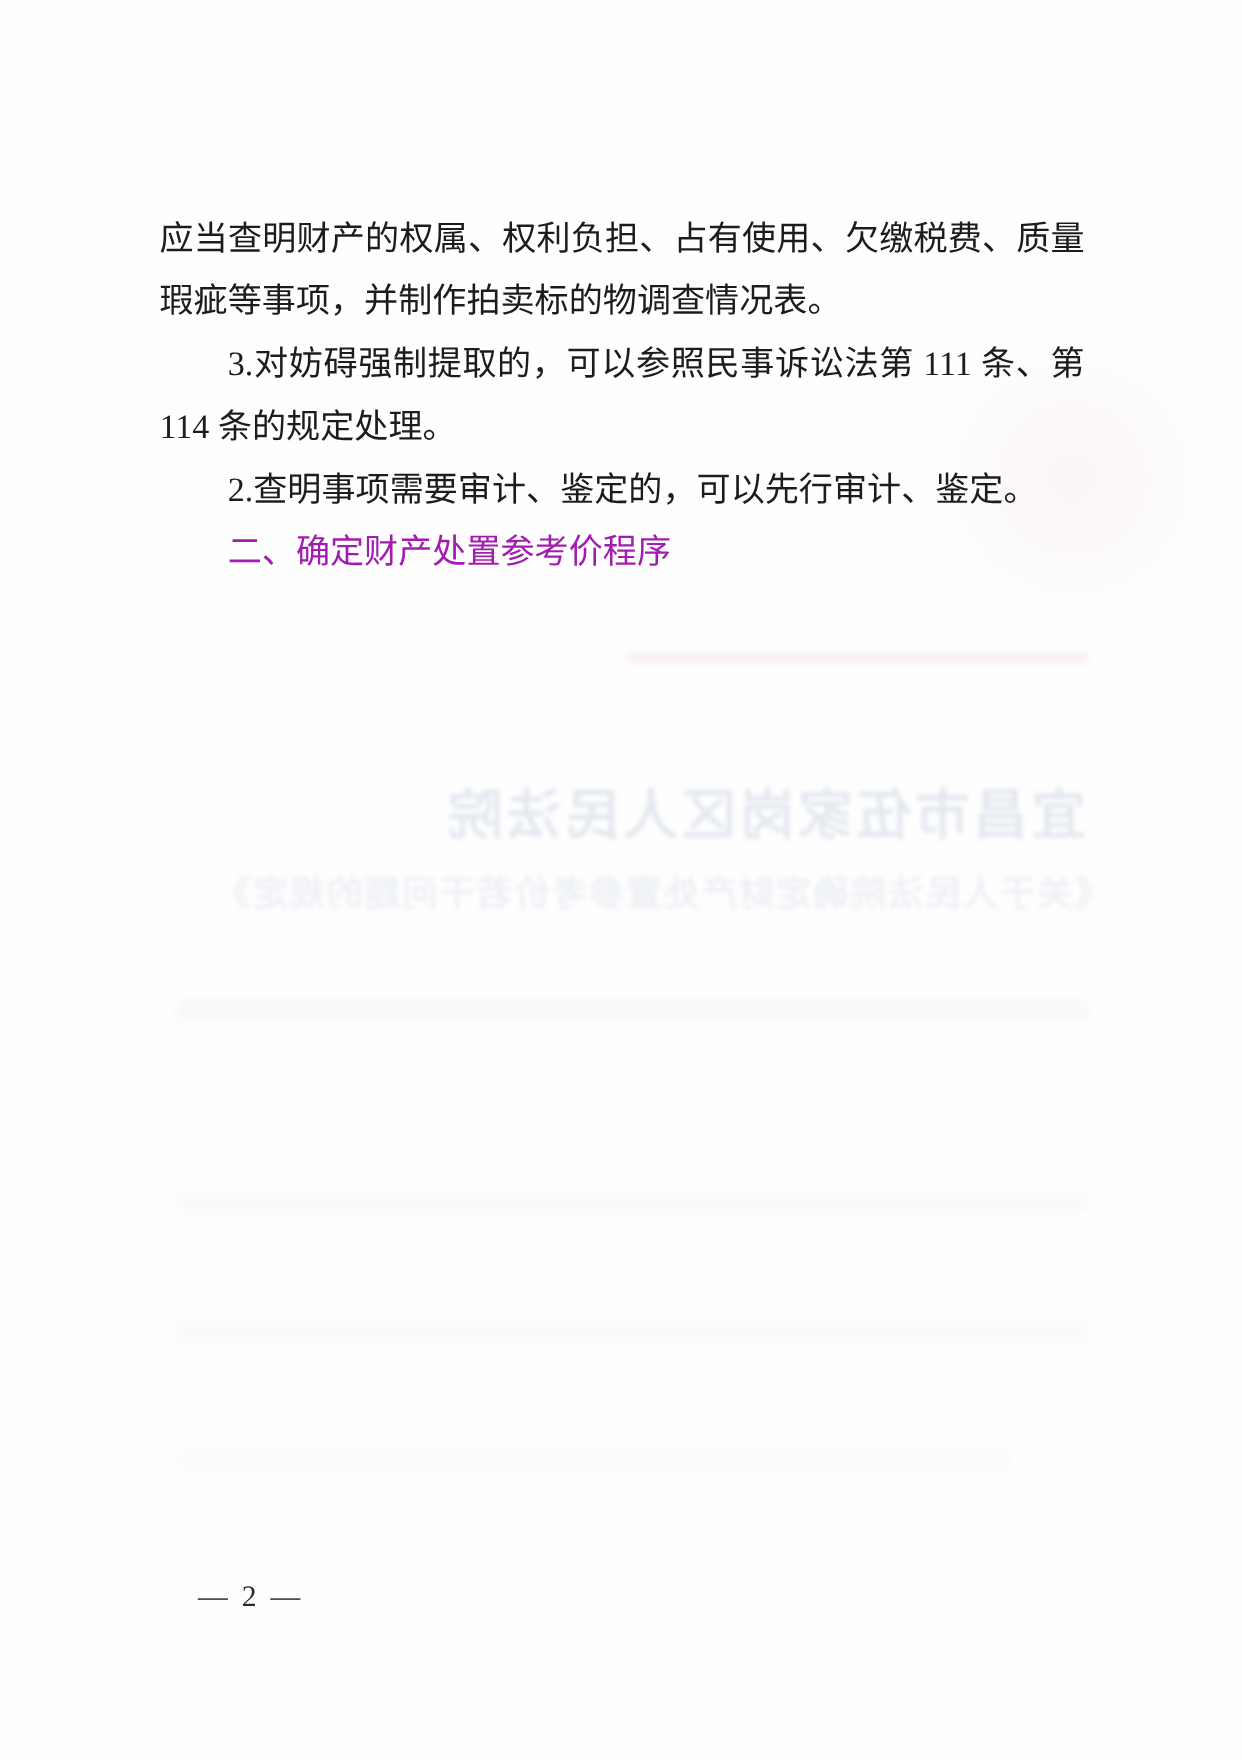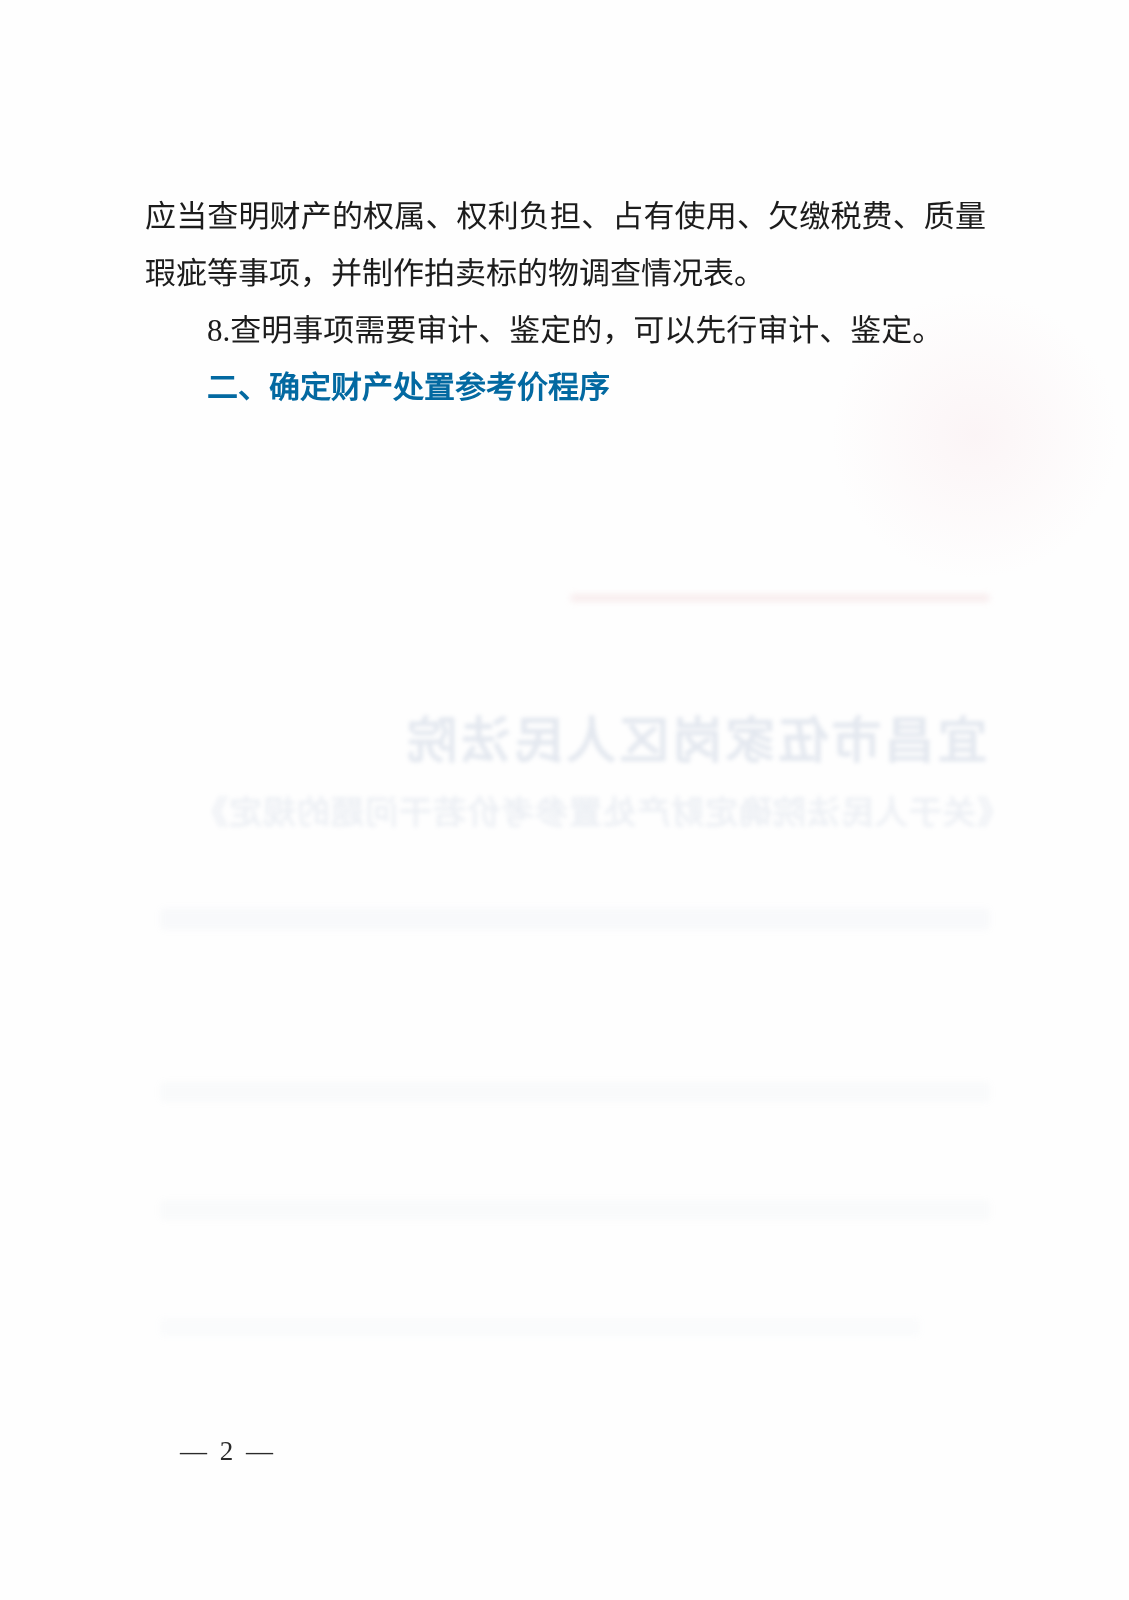--- a/index.html
+++ b/index.html
@@ -60,22 +60,22 @@
     left:145px; top:188px; width:841px;
     font-size:31px;
     line-height:57px;
     text-align:justify;
     color:#1c1c1c;
   }
   .para { margin:0; }
   .para.indent { text-indent:2em; }
   .para.heading {
     font-family:"Liberation Sans", sans-serif;
-    font-weight:bold;
-    color:#0369a1;
+    font-weight:normal;
+    color:#a21caf;
   }
 
   .pagenum {
     position:absolute;
     left:180px; top:1436px;
     font-size:27px;
     letter-spacing:3px;
     color:#2a2a2a;
   }
 </style>
@@ -88,19 +88,20 @@
   <div class="smudge smudge-1"></div>
   <div class="smudge smudge-2"></div>
   <div class="smudge smudge-3"></div>
   <div class="smudge smudge-4"></div>
   <div class="smudge smudge-5"></div>
   <div class="ghost ghost-1">宜昌市伍家岗区人民法院</div>
   <div class="ghost ghost-2">《关于人民法院确定财产处置参考价若干问题的规定》</div>
 
   <main class="content">
     <p class="para">应当查明财产的权属、权利负担、占有使用、欠缴税费、质量瑕疵等事项，并制作拍卖标的物调查情况表。</p>
-    <p class="para indent">8.查明事项需要审计、鉴定的，可以先行审计、鉴定。</p>
+    <p class="para indent">3.对妨碍强制提取的，可以参照民事诉讼法第 111 条、第 114 条的规定处理。</p>
+    <p class="para indent">2.查明事项需要审计、鉴定的，可以先行审计、鉴定。</p>
     <p class="para indent heading">二、确定财产处置参考价程序</p>
   </main>
 
   <div class="pagenum">— 2 —</div>
 
 </div>
 
 </body></html>

